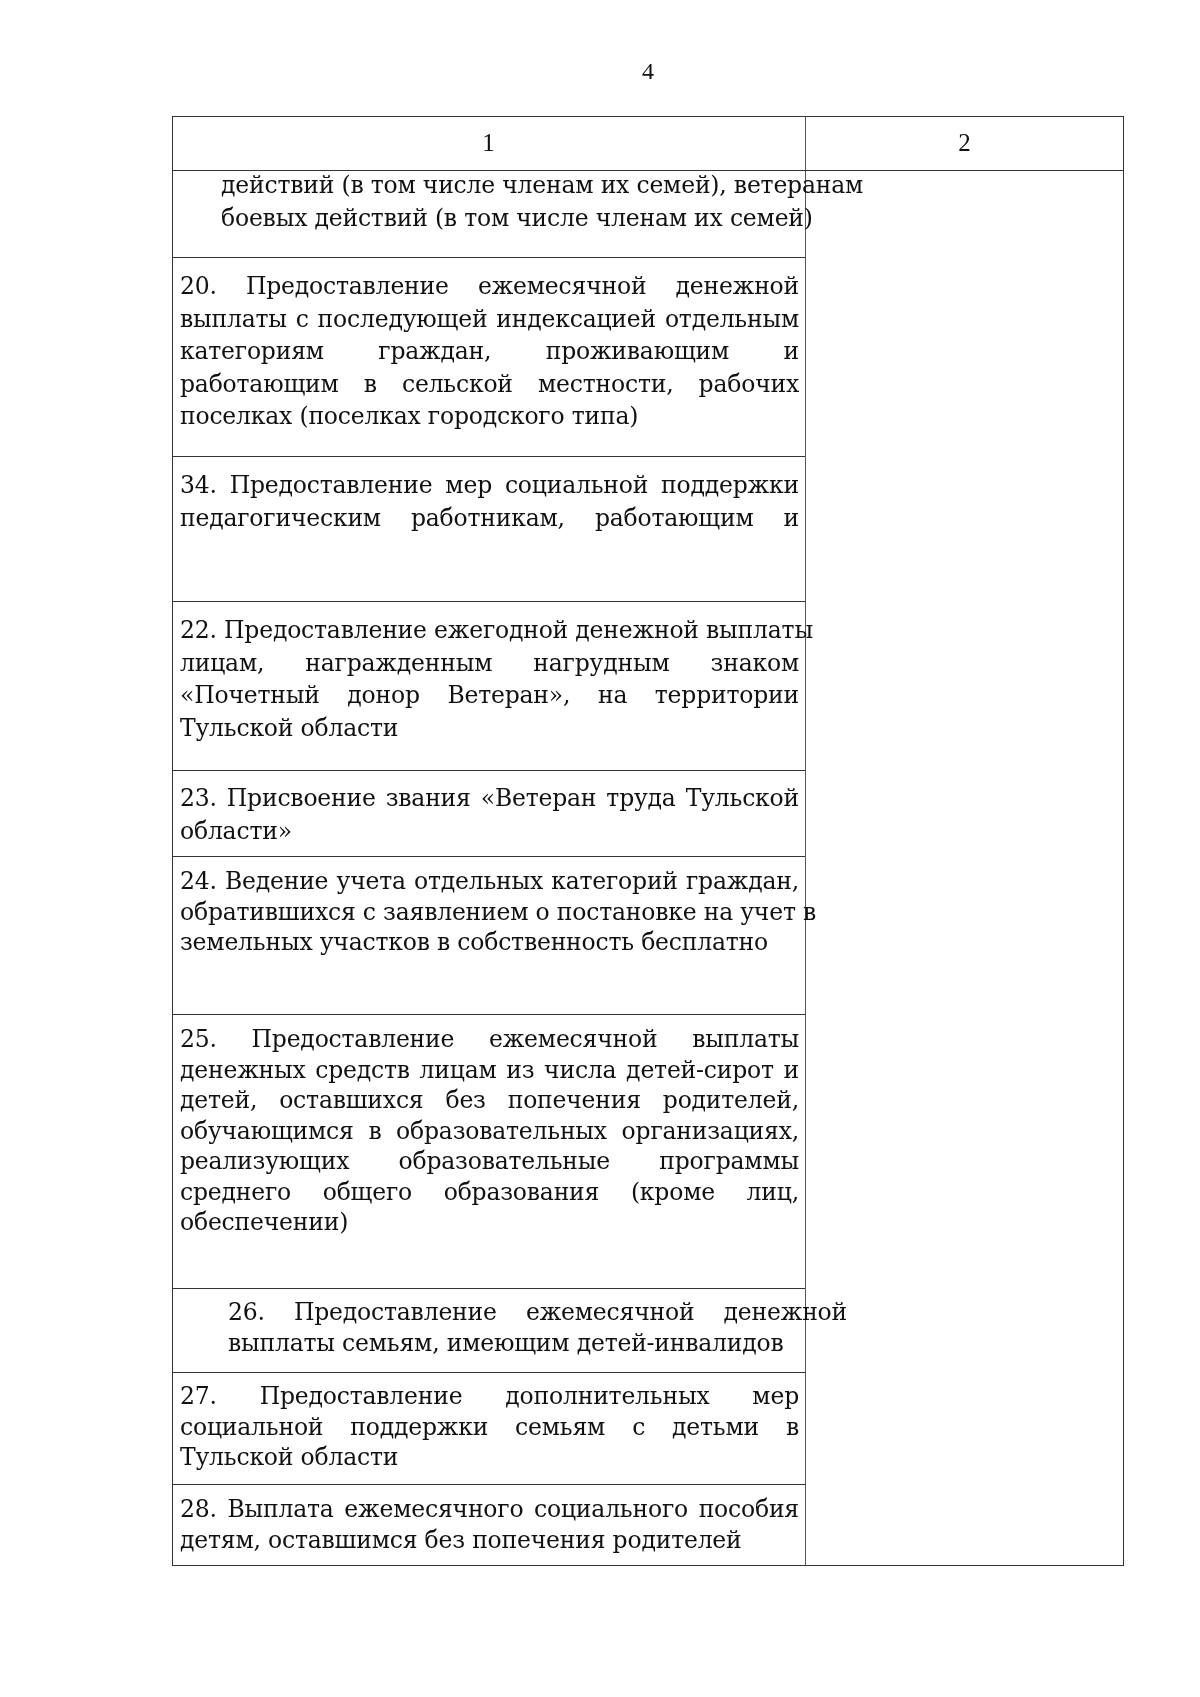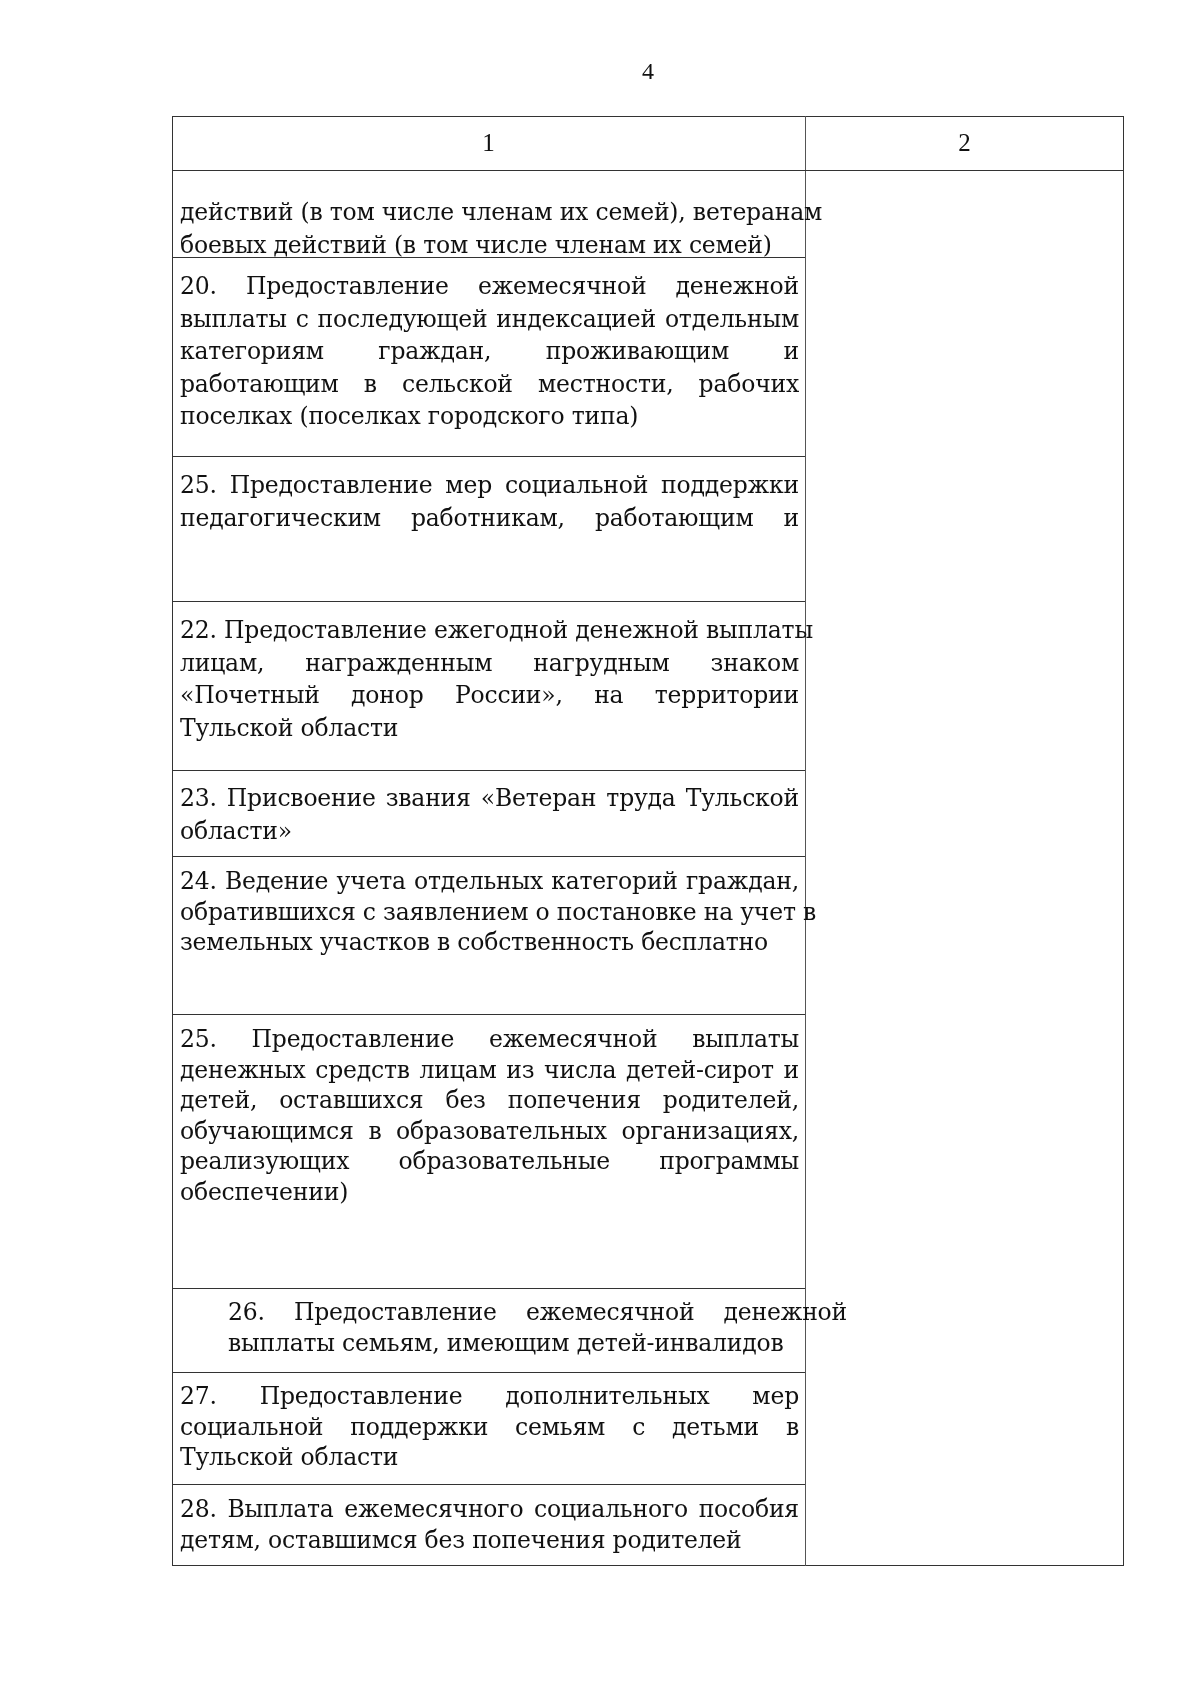--- a/index.html
+++ b/index.html
@@ -38,62 +38,63 @@
 <div class="hline" style="left:172px; top:257px; width:633px;"></div>
 <div class="hline" style="left:172px; top:456px; width:633px;"></div>
 <div class="hline" style="left:172px; top:601px; width:633px;"></div>
 <div class="hline" style="left:172px; top:770px; width:633px;"></div>
 <div class="hline" style="left:172px; top:856px; width:633px;"></div>
 <div class="hline" style="left:172px; top:1014px; width:633px;"></div>
 <div class="hline" style="left:172px; top:1288px; width:633px;"></div>
 <div class="hline" style="left:172px; top:1372px; width:633px;"></div>
 <div class="hline" style="left:172px; top:1484px; width:633px;"></div>
 
-<div class="cell" style="top:196px;">
+<div class="cell" style="top:169px;margin-left:41px;">
   <span class="ln">действий (в том числе членам их семей), ветеранам</span>
   <span class="ln last">боевых действий (в том числе членам их семей)</span>
 </div>
 
 <div class="cell" style="top:270px;">
   <span class="ln">20. Предоставление ежемесячной денежной</span>
   <span class="ln">выплаты с последующей индексацией отдельным</span>
   <span class="ln">категориям граждан, проживающим и</span>
   <span class="ln">работающим в сельской местности, рабочих</span>
   <span class="ln last">поселках (поселках городского типа)</span>
 </div>
 
 <div class="cell" style="top:469px;">
-  <span class="ln">25. Предоставление мер социальной поддержки</span>
+  <span class="ln">34. Предоставление мер социальной поддержки</span>
   <span class="ln">педагогическим работникам, работающим и</span>
 </div>
 
 <div class="cell" style="top:614px;">
   <span class="ln">22. Предоставление ежегодной денежной выплаты</span>
   <span class="ln">лицам, награжденным нагрудным знаком</span>
-  <span class="ln">«Почетный донор России», на территории</span>
+  <span class="ln">«Почетный донор Ветеран», на территории</span>
   <span class="ln last">Тульской области</span>
 </div>
 
 <div class="cell" style="top:782px;">
   <span class="ln">23. Присвоение звания «Ветеран труда Тульской</span>
   <span class="ln last">области»</span>
 </div>
 
 <div class="cell" style="top:866px; line-height:30.5px;">
   <span class="ln">24. Ведение учета отдельных категорий граждан,</span>
   <span class="ln">обратившихся с заявлением о постановке на учет в</span>
   <span class="ln last">земельных участков в собственность бесплатно</span>
 </div>
 
 <div class="cell" style="top:1024px; line-height:30.5px;">
   <span class="ln">25. Предоставление ежемесячной выплаты</span>
   <span class="ln">денежных средств лицам из числа детей-сирот и</span>
   <span class="ln">детей, оставшихся без попечения родителей,</span>
   <span class="ln">обучающимся в образовательных организациях,</span>
   <span class="ln">реализующих образовательные программы</span>
+  <span class="ln">среднего общего образования (кроме лиц,</span>
   <span class="ln last">обеспечении)</span>
 </div>
 
 <div class="cell" style="top:1297px; line-height:30.5px;margin-left:48px;">
   <span class="ln">26. Предоставление ежемесячной денежной</span>
   <span class="ln last">выплаты семьям, имеющим детей-инвалидов</span>
 </div>
 
 <div class="cell" style="top:1381px; line-height:30.5px;">
   <span class="ln">27. Предоставление дополнительных мер</span>

